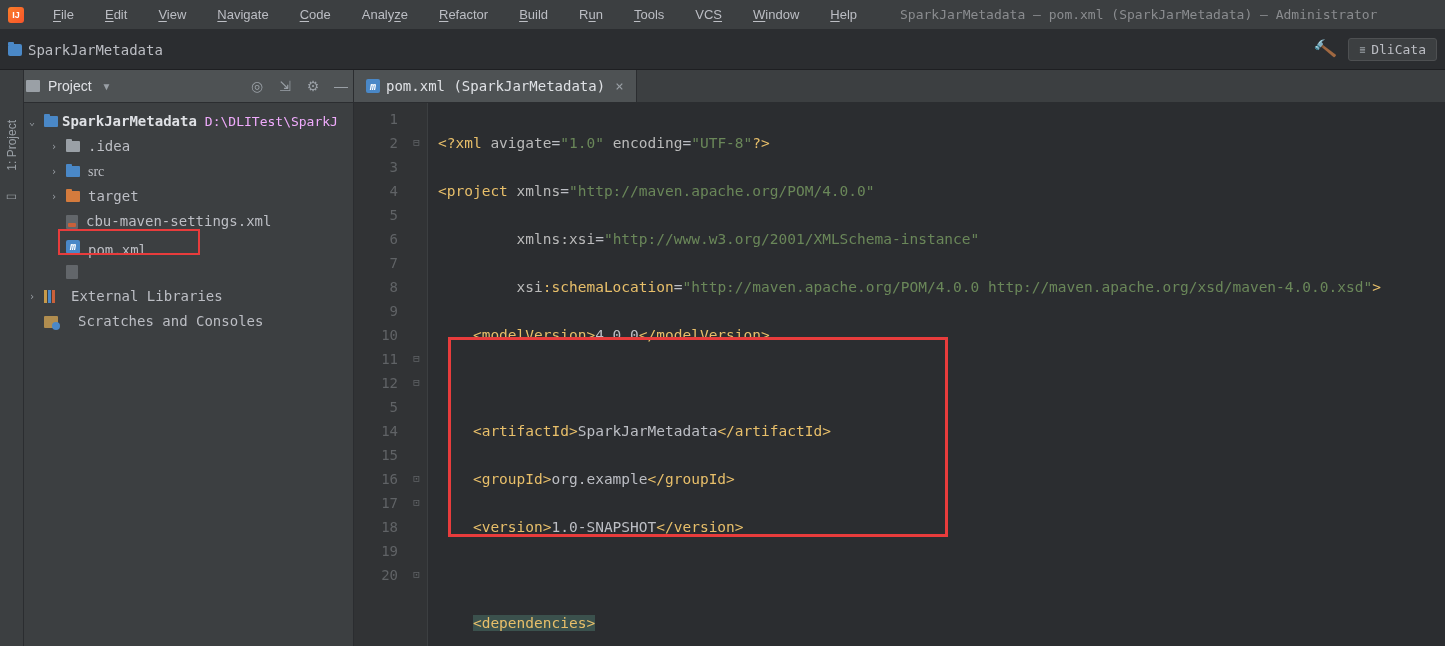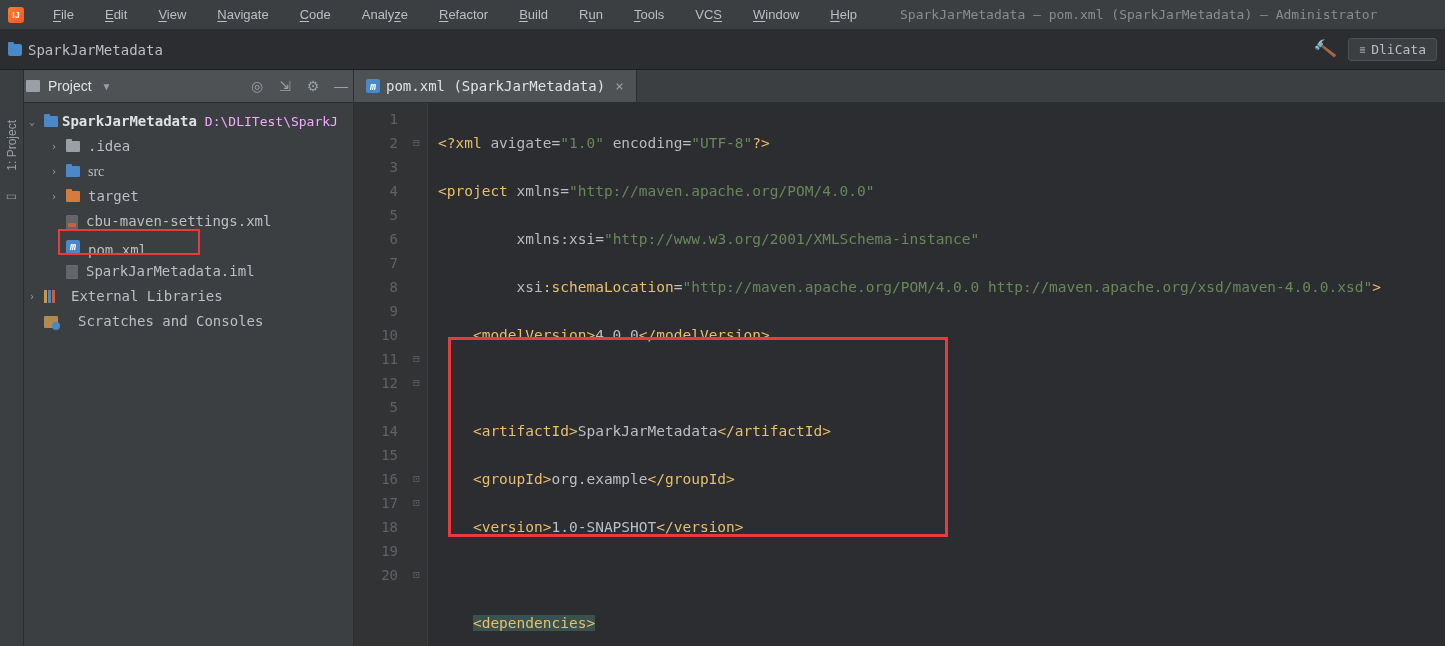--- a/index.html
+++ b/index.html
@@ -269,21 +269,20 @@
       <div class="tree-row">
         <span class="indent"></span>
           <span class="tw"></span>
         <span class="file-m">m</span>
         <span style="margin-left:4px;margin-top:7px;">pom.xml</span>
       </div>
       <div class="tree-row">
         <span class="indent"></span>
           <span class="tw"></span>
         <span class="file-iml"></span>
-        <span style="margin-left:4px;">SparkJarMetadata.iml</span>
       </div>
       <div class="tree-row">
         <span class="tw">›</span>
         <span class="lib-icon">
             <i></i>
             <i></i>
             <i></i>
           </span>
         <span style="margin-left:12px;">External Libraries</span>
       </div>

